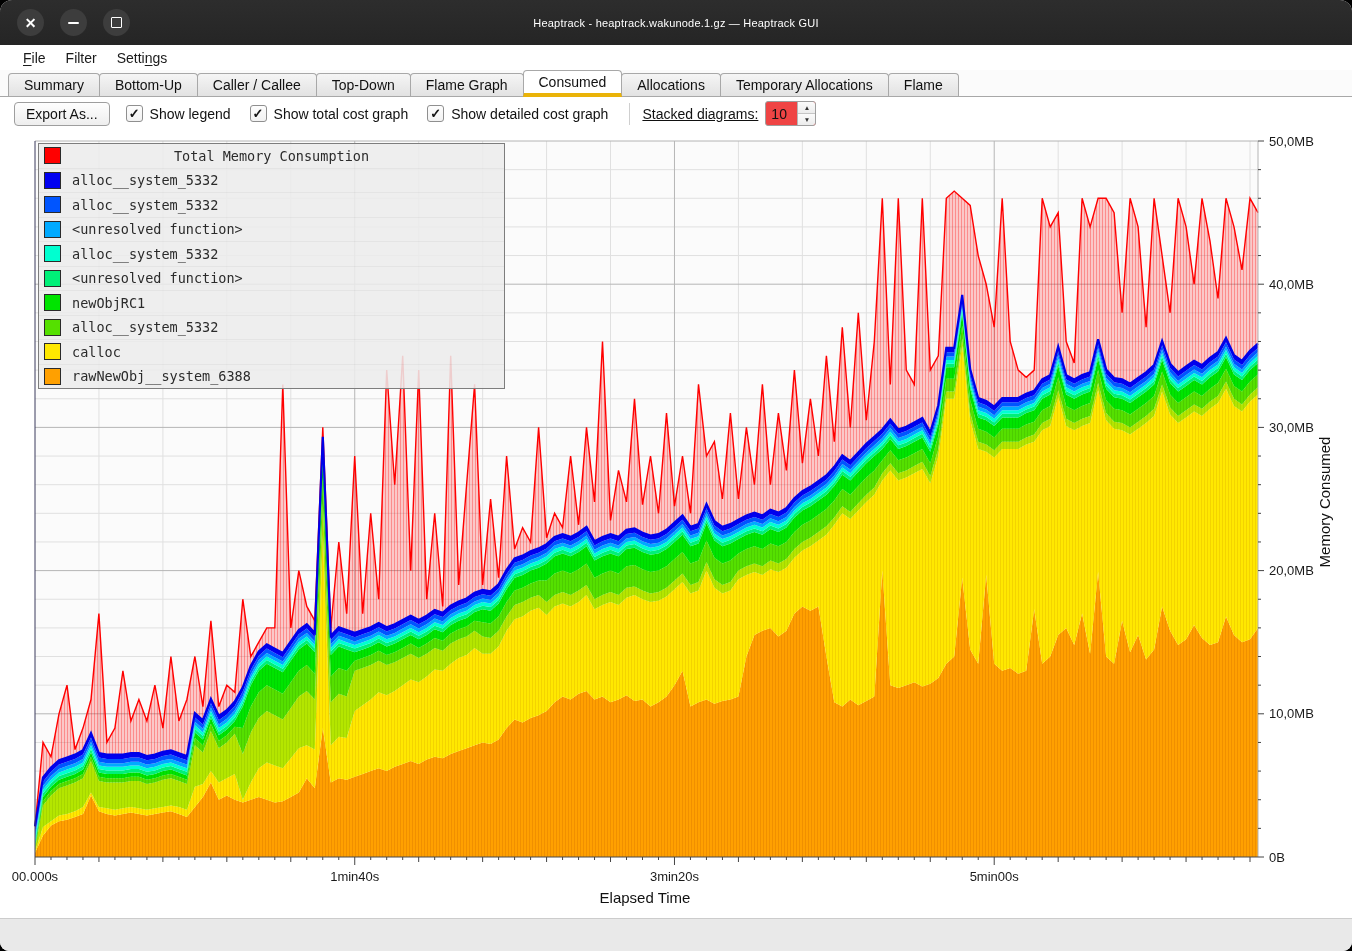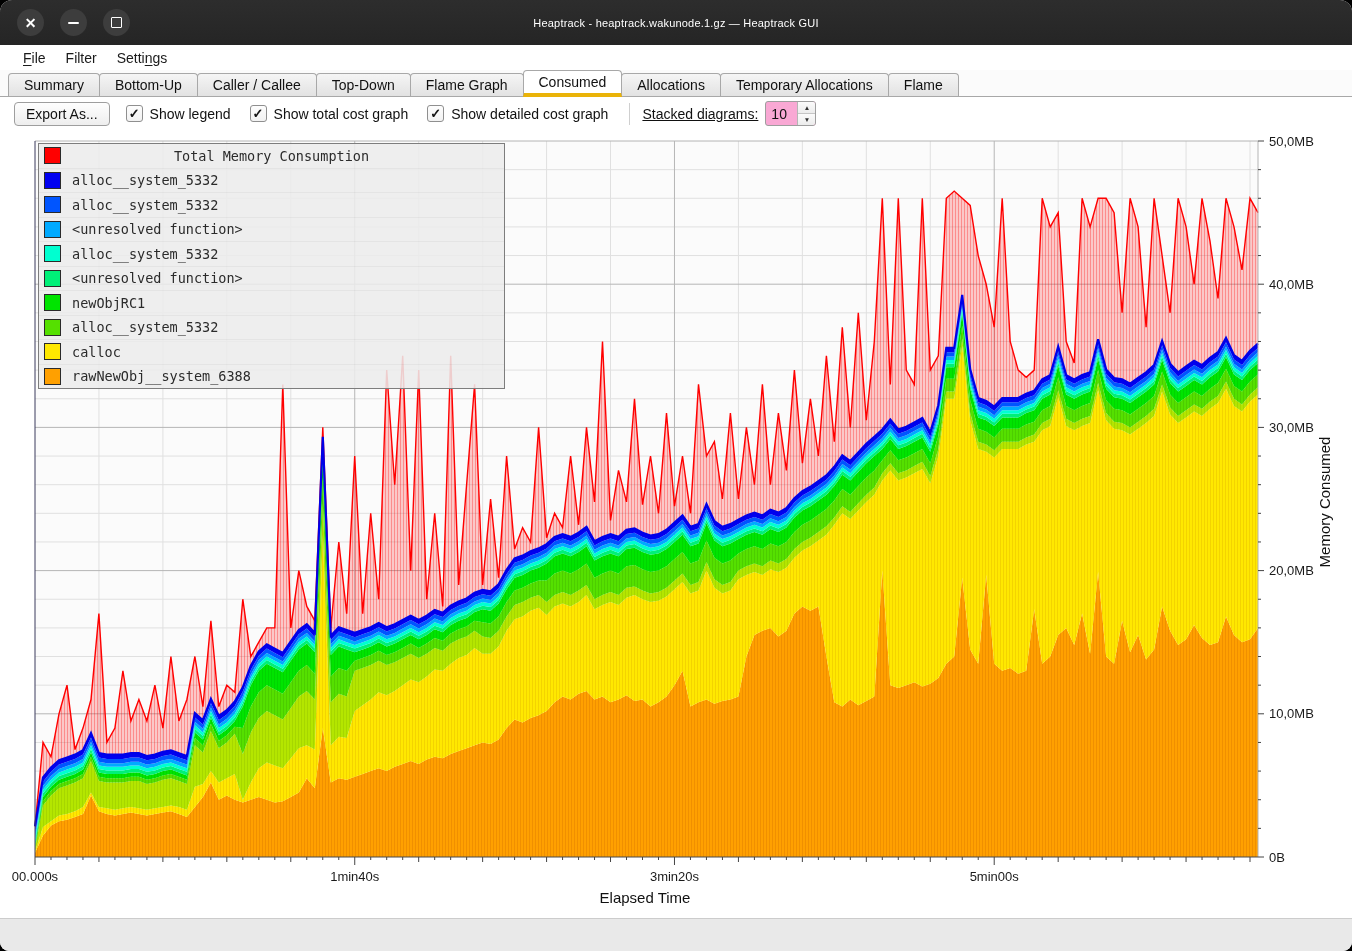--- a/index.html
+++ b/index.html
@@ -29,21 +29,21 @@
   #toolbar{height:33px;background:#fff;display:flex;align-items:center;padding-left:14px;}
   #export-btn{font-size:14px;color:#111;padding:3px 11px;border:1px solid #9e9e9e;border-radius:4px;
     background:linear-gradient(#fefefe,#eeeeee);margin-right:16px;font-family:"Liberation Sans",sans-serif;}
   .cbgroup{display:flex;align-items:center;margin-right:19px;}
   .cbox{width:17px;height:17px;border:1px solid #8f8f8f;border-radius:3px;box-sizing:border-box;
     background:linear-gradient(#fdfdfd,#f2f2f2);display:flex;align-items:center;justify-content:center;
     font-size:13px;font-weight:bold;color:#141414;line-height:1;}
   .cblabel{font-size:14px;color:#111;margin-left:7px;}
   #tb-divider{width:1px;height:22px;background:#cfcfcf;margin:0 12px 0 2px;}
   #stacked-label{font-size:14px;color:#111;margin-right:7px;text-decoration:underline;}
-  #spinbox{display:flex;border:1px solid #9e9e9e;border-radius:3px;overflow:hidden;height:25px;box-sizing:border-box;background:#f9a8d4;}
+  #spinbox{display:flex;border:1px solid #9e9e9e;border-radius:3px;overflow:hidden;height:25px;box-sizing:border-box;background:#ef4444;}
   #spin-value{width:26px;display:flex;align-items:center;padding-left:5px;font-size:14px;color:#111;}
   #spin-btns{width:17px;border-left:1px solid #b5b5b5;display:flex;flex-direction:column;}
   .spin-btn{flex:1;display:flex;align-items:center;justify-content:center;font-size:6.5px;color:#333;
     background:linear-gradient(#fbfbfb,#ececec);}
   .spin-btn + .spin-btn{border-top:1px solid #c5c5c5;}
   
   #chartarea{position:relative;height:788px;background:#fff;}
   #plot-svg{position:absolute;inset:0;}
   .axis-title-x{font-size:15px;fill:#111;}
   .axis-title-y{font-size:15px;fill:#111;}

